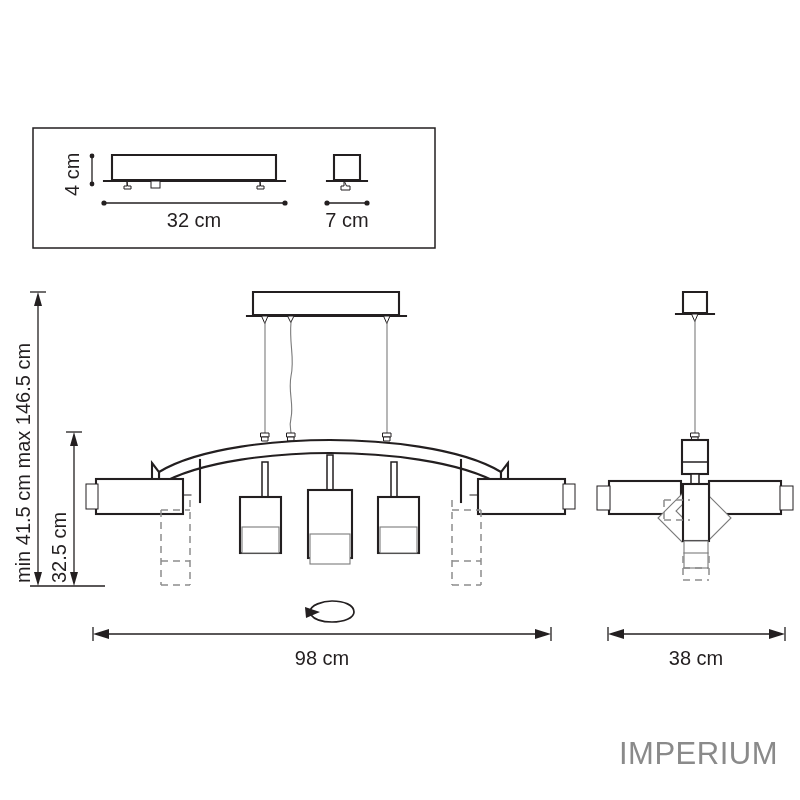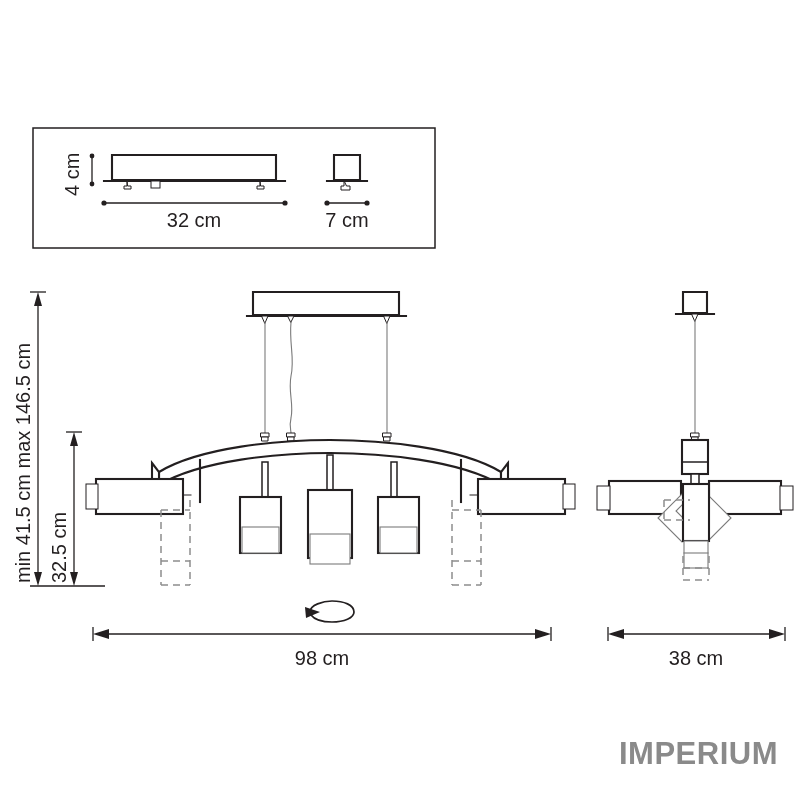--- a/index.html
+++ b/index.html
@@ -46,21 +46,21 @@
     right: 22px;
     bottom: 28px;
     display: flex;
     align-items: baseline;
     letter-spacing: 1px;
   }
   .logo-part-a {
     font-family: "Liberation Sans", sans-serif;
     font-size: 31px;
     color: #8a8a8a;
-    font-weight: 700;
+    font-weight: 400;
     letter-spacing: 0.5px;
   }
   .logo-part-b {
     font-family: "Liberation Sans", sans-serif;
     font-size: 31px;
     color: #ef8b85;
     font-weight: 400;
     letter-spacing: 0.5px;
   }
 </style>

